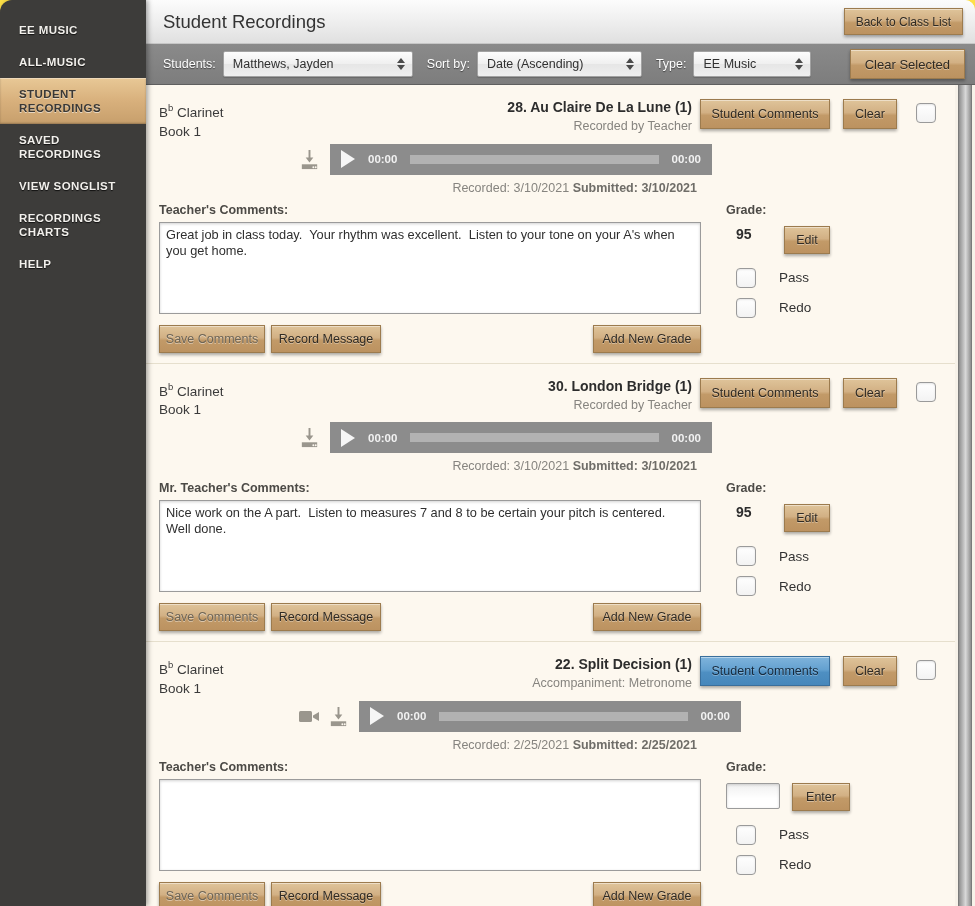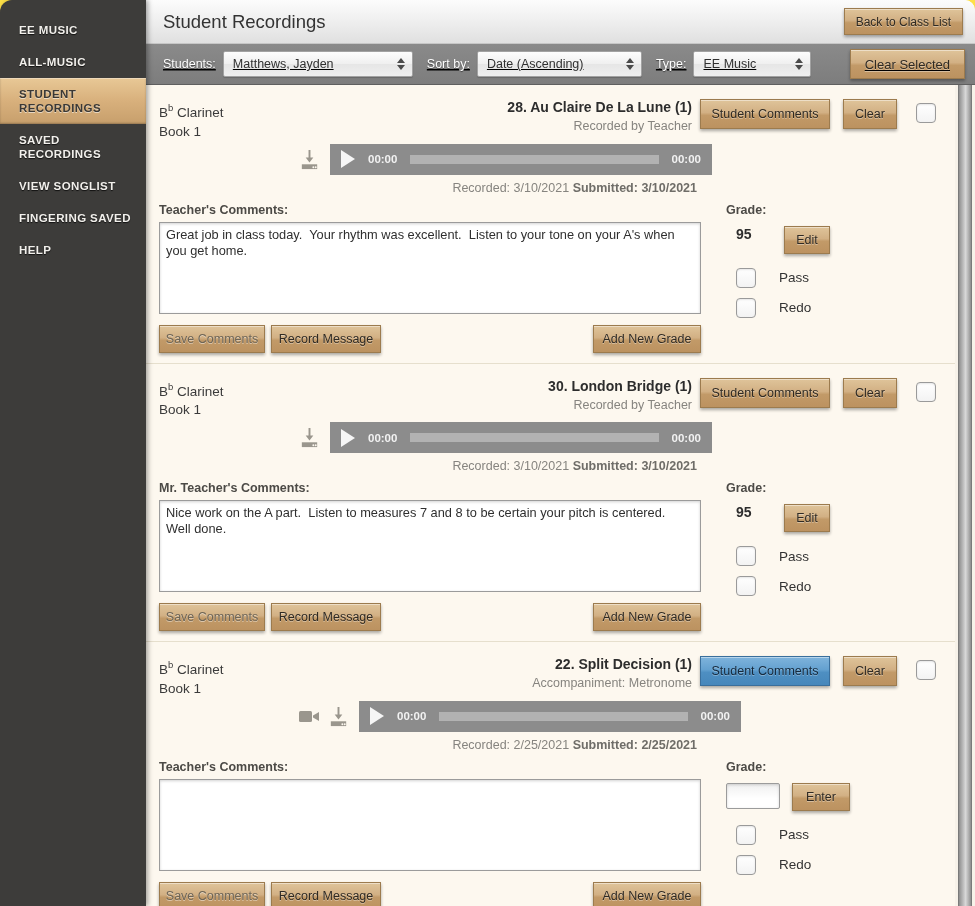--- a/index.html
+++ b/index.html
@@ -78,21 +78,20 @@
 
   .toolbar {
     height: 41px;
     flex: 0 0 41px;
     background: linear-gradient(to bottom, #8a8a8a 0%, #7d7d7d 100%);
     display: flex;
     align-items: center;
     padding: 0 10px 0 17px;
     gap: 0;
     border-bottom: 1px solid #5f5f5f;
-    text-decoration: underline;
   }
   .tb-label {
     color: #fff;
     font-size: 12.5px;
     text-shadow: 0 1px 1px rgba(0,0,0,.5);
     margin-right: 7px;
     white-space: nowrap;
   }
   .tb-label.ml { margin-left: 14px; }
   .select {
@@ -380,21 +379,21 @@
 <body>
 
 <div id="app">
 
   <nav class="sidebar">
     <div class="nav-item"><span>EE MUSIC</span></div>
     <div class="nav-item"><span>ALL-MUSIC</span></div>
     <div class="nav-item active"><span>STUDENT RECORDINGS</span></div>
     <div class="nav-item"><span>SAVED RECORDINGS</span></div>
     <div class="nav-item"><span>VIEW SONGLIST</span></div>
-    <div class="nav-item"><span>FINGERING SAVED</span></div>
+    <div class="nav-item"><span>RECORDINGS CHARTS</span></div>
     <div class="nav-item"><span>HELP</span></div>
   </nav>
 
   <div class="main">
 
     <div class="titlebar">
       <div class="page-title">Student Recordings</div>
       <div class="spacer"></div>
       <div class="btn back">Back to Class List</div>
     </div>

